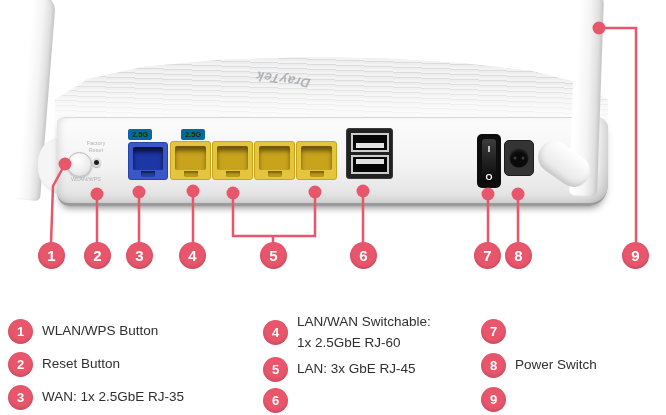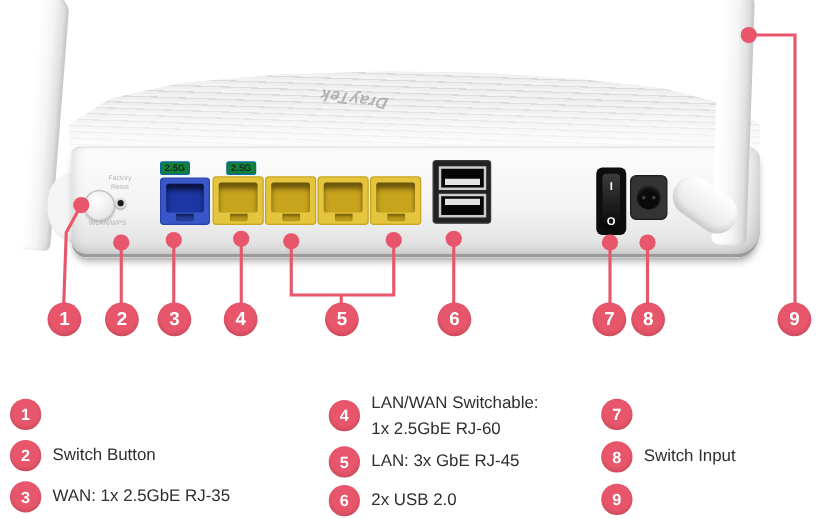--- a/index.html
+++ b/index.html
@@ -40,21 +40,21 @@
                     inset -12px 0 14px -9px rgba(0,0,0,.22);}
 
   
   .wlan-btn{left:67px;top:152px;width:23px;height:23px;border-radius:50%;z-index:6;
             background:radial-gradient(circle at 40% 32%,#ffffff,#ececec 60%,#d0d0d0);
             border:1px solid #bdbdbd;box-shadow:0 1px 2px rgba(0,0,0,.25);}
   .tiny-label{z-index:6;font-size:5.5px;line-height:1.2;color:#b3b3b3;text-align:center;}
   .reset-hole{left:92px;top:158px;width:5px;height:5px;border-radius:50%;background:#1d1d1d;
               border:2px solid #dedede;box-shadow:0 1px 1px rgba(0,0,0,.3);z-index:6;}
 
-  .badge{width:24px;height:11px;z-index:6;background:#15803d;border:1px solid #0369a1;
+  .badge{width:24px;height:11px;z-index:6;background:#15803d;border:5px solid #0369a1;
          border-radius:2px;display:flex;align-items:center;justify-content:center;
          font-size:7.5px;font-weight:bold;color:#0c2a1d;box-sizing:border-box;}
 
   .rj45{z-index:6;border-radius:3px;box-sizing:border-box;}
   .rj45.blue{background:#3a57c9;border:1px solid #2743a8;}
   .rj45.yellow{background:#e5c53e;border:1px solid #c8a41f;}
   .rj45 .cavity{position:absolute;left:4px;right:4px;top:4px;bottom:9px;border-radius:2px;}
   .rj45.blue .cavity{background:#1c36a4;box-shadow:inset 0 5px 4px rgba(0,0,10,.65);}
   .rj45.yellow .cavity{background:#c8a41d;box-shadow:inset 0 5px 4px rgba(60,45,0,.65);}
   .rj45 .notch{position:absolute;left:50%;transform:translateX(-50%);bottom:2px;width:14px;height:6px;border-radius:0 0 2px 2px;}
@@ -191,48 +191,48 @@
   <div class="cnum abs" style="left:126px;top:242px;">3</div>
   <div class="cnum abs" style="left:179px;top:242px;">4</div>
   <div class="cnum abs" style="left:260px;top:242px;">5</div>
   <div class="cnum abs" style="left:350px;top:242px;">6</div>
   <div class="cnum abs" style="left:474px;top:242px;">7</div>
   <div class="cnum abs" style="left:505px;top:242px;">8</div>
   <div class="cnum abs" style="left:622px;top:242px;">9</div>
 
   <div class="leg abs" style="left:8px;top:319px;">
     <div class="lc">1</div>
+    <div class="lt">WLAN/WPS Button</div>
   </div>
   <div class="leg abs" style="left:8px;top:352px;">
     <div class="lc">2</div>
-    <div class="lt">Switch Button</div>
+    <div class="lt">Reset Button</div>
   </div>
   <div class="leg abs" style="left:8px;top:385px;">
     <div class="lc">3</div>
     <div class="lt">WAN: 1x 2.5GbE RJ-35</div>
   </div>
 
   <div class="leg abs" style="left:263px;top:312px;">
     <div class="lc">4</div>
     <div class="lt">LAN/WAN Switchable:
 1x 2.5GbE RJ-60</div>
   </div>
   <div class="leg abs" style="left:263px;top:357px;">
     <div class="lc">5</div>
     <div class="lt">LAN: 3x GbE RJ-45</div>
   </div>
   <div class="leg abs" style="left:263px;top:388px;">
     <div class="lc">6</div>
-    <div class="lt">2x USB 2.0</div>
   </div>
 
   <div class="leg abs" style="left:481px;top:319px;">
     <div class="lc">7</div>
   </div>
   <div class="leg abs" style="left:481px;top:353px;">
     <div class="lc">8</div>
-    <div class="lt">Switch Input</div>
+    <div class="lt">Power Switch</div>
   </div>
   <div class="leg abs" style="left:481px;top:387px;">
     <div class="lc">9</div>
   </div>
 
 </div>
 
 </body></html>

